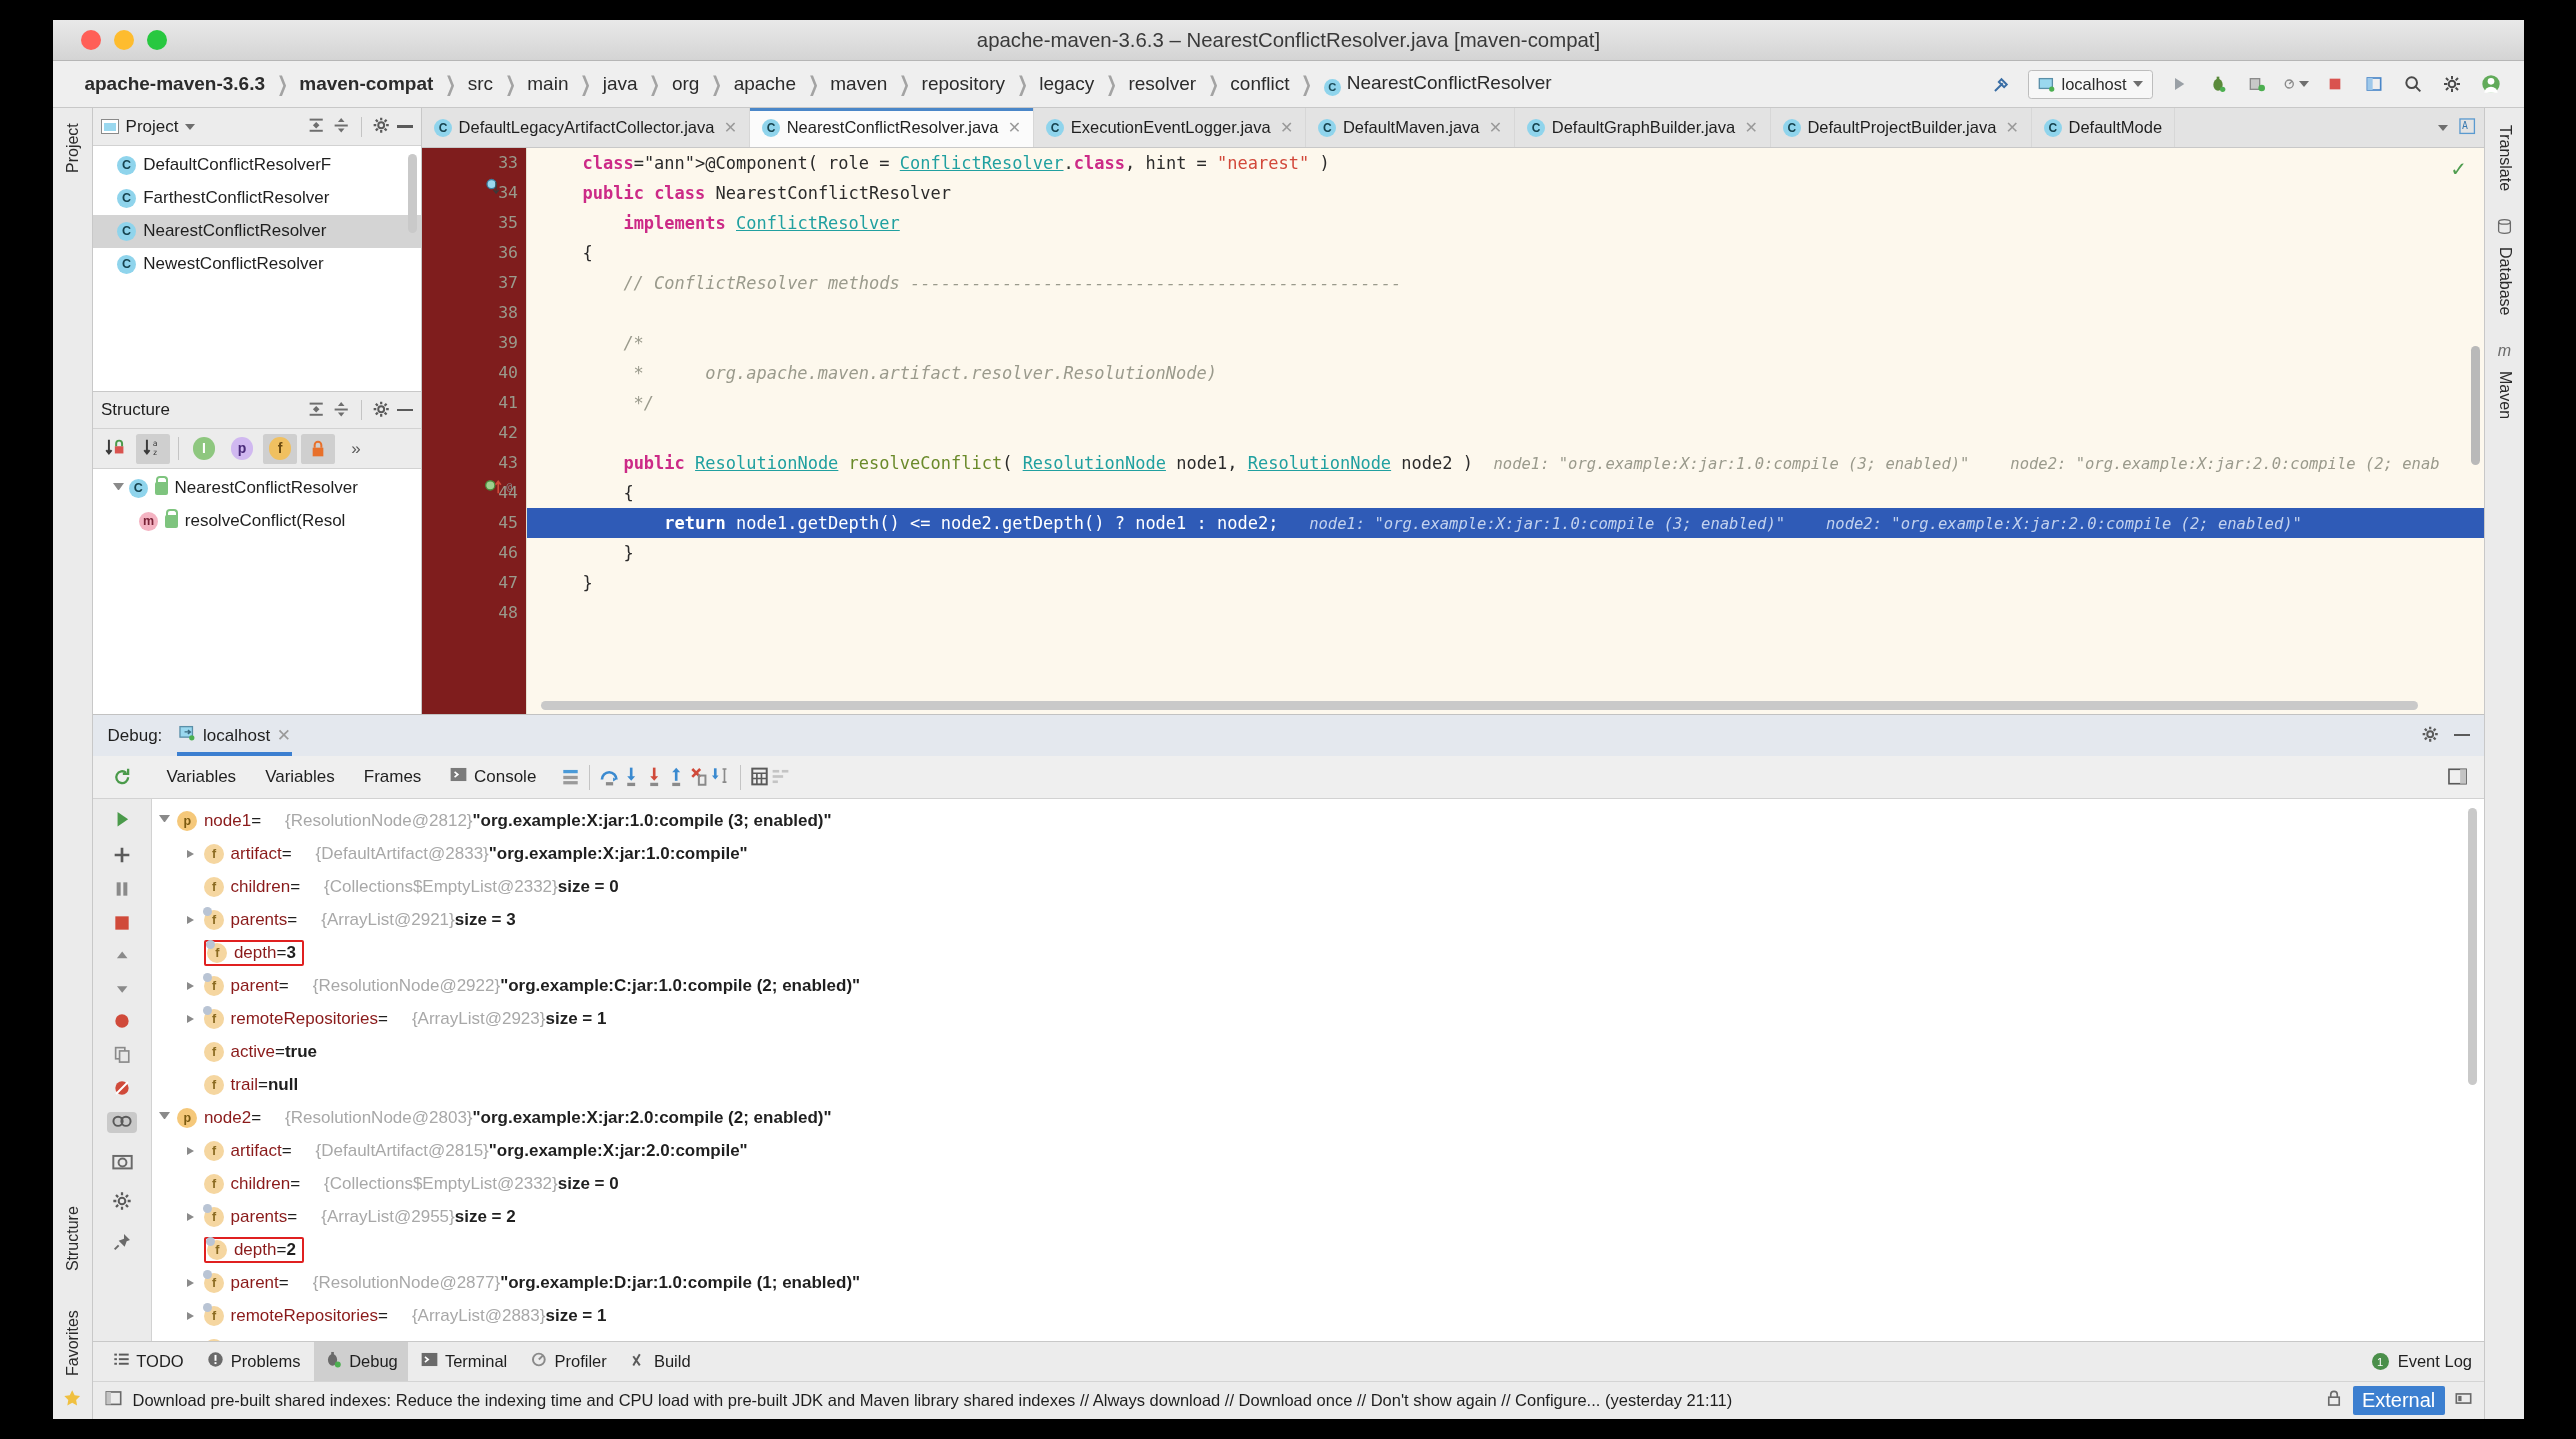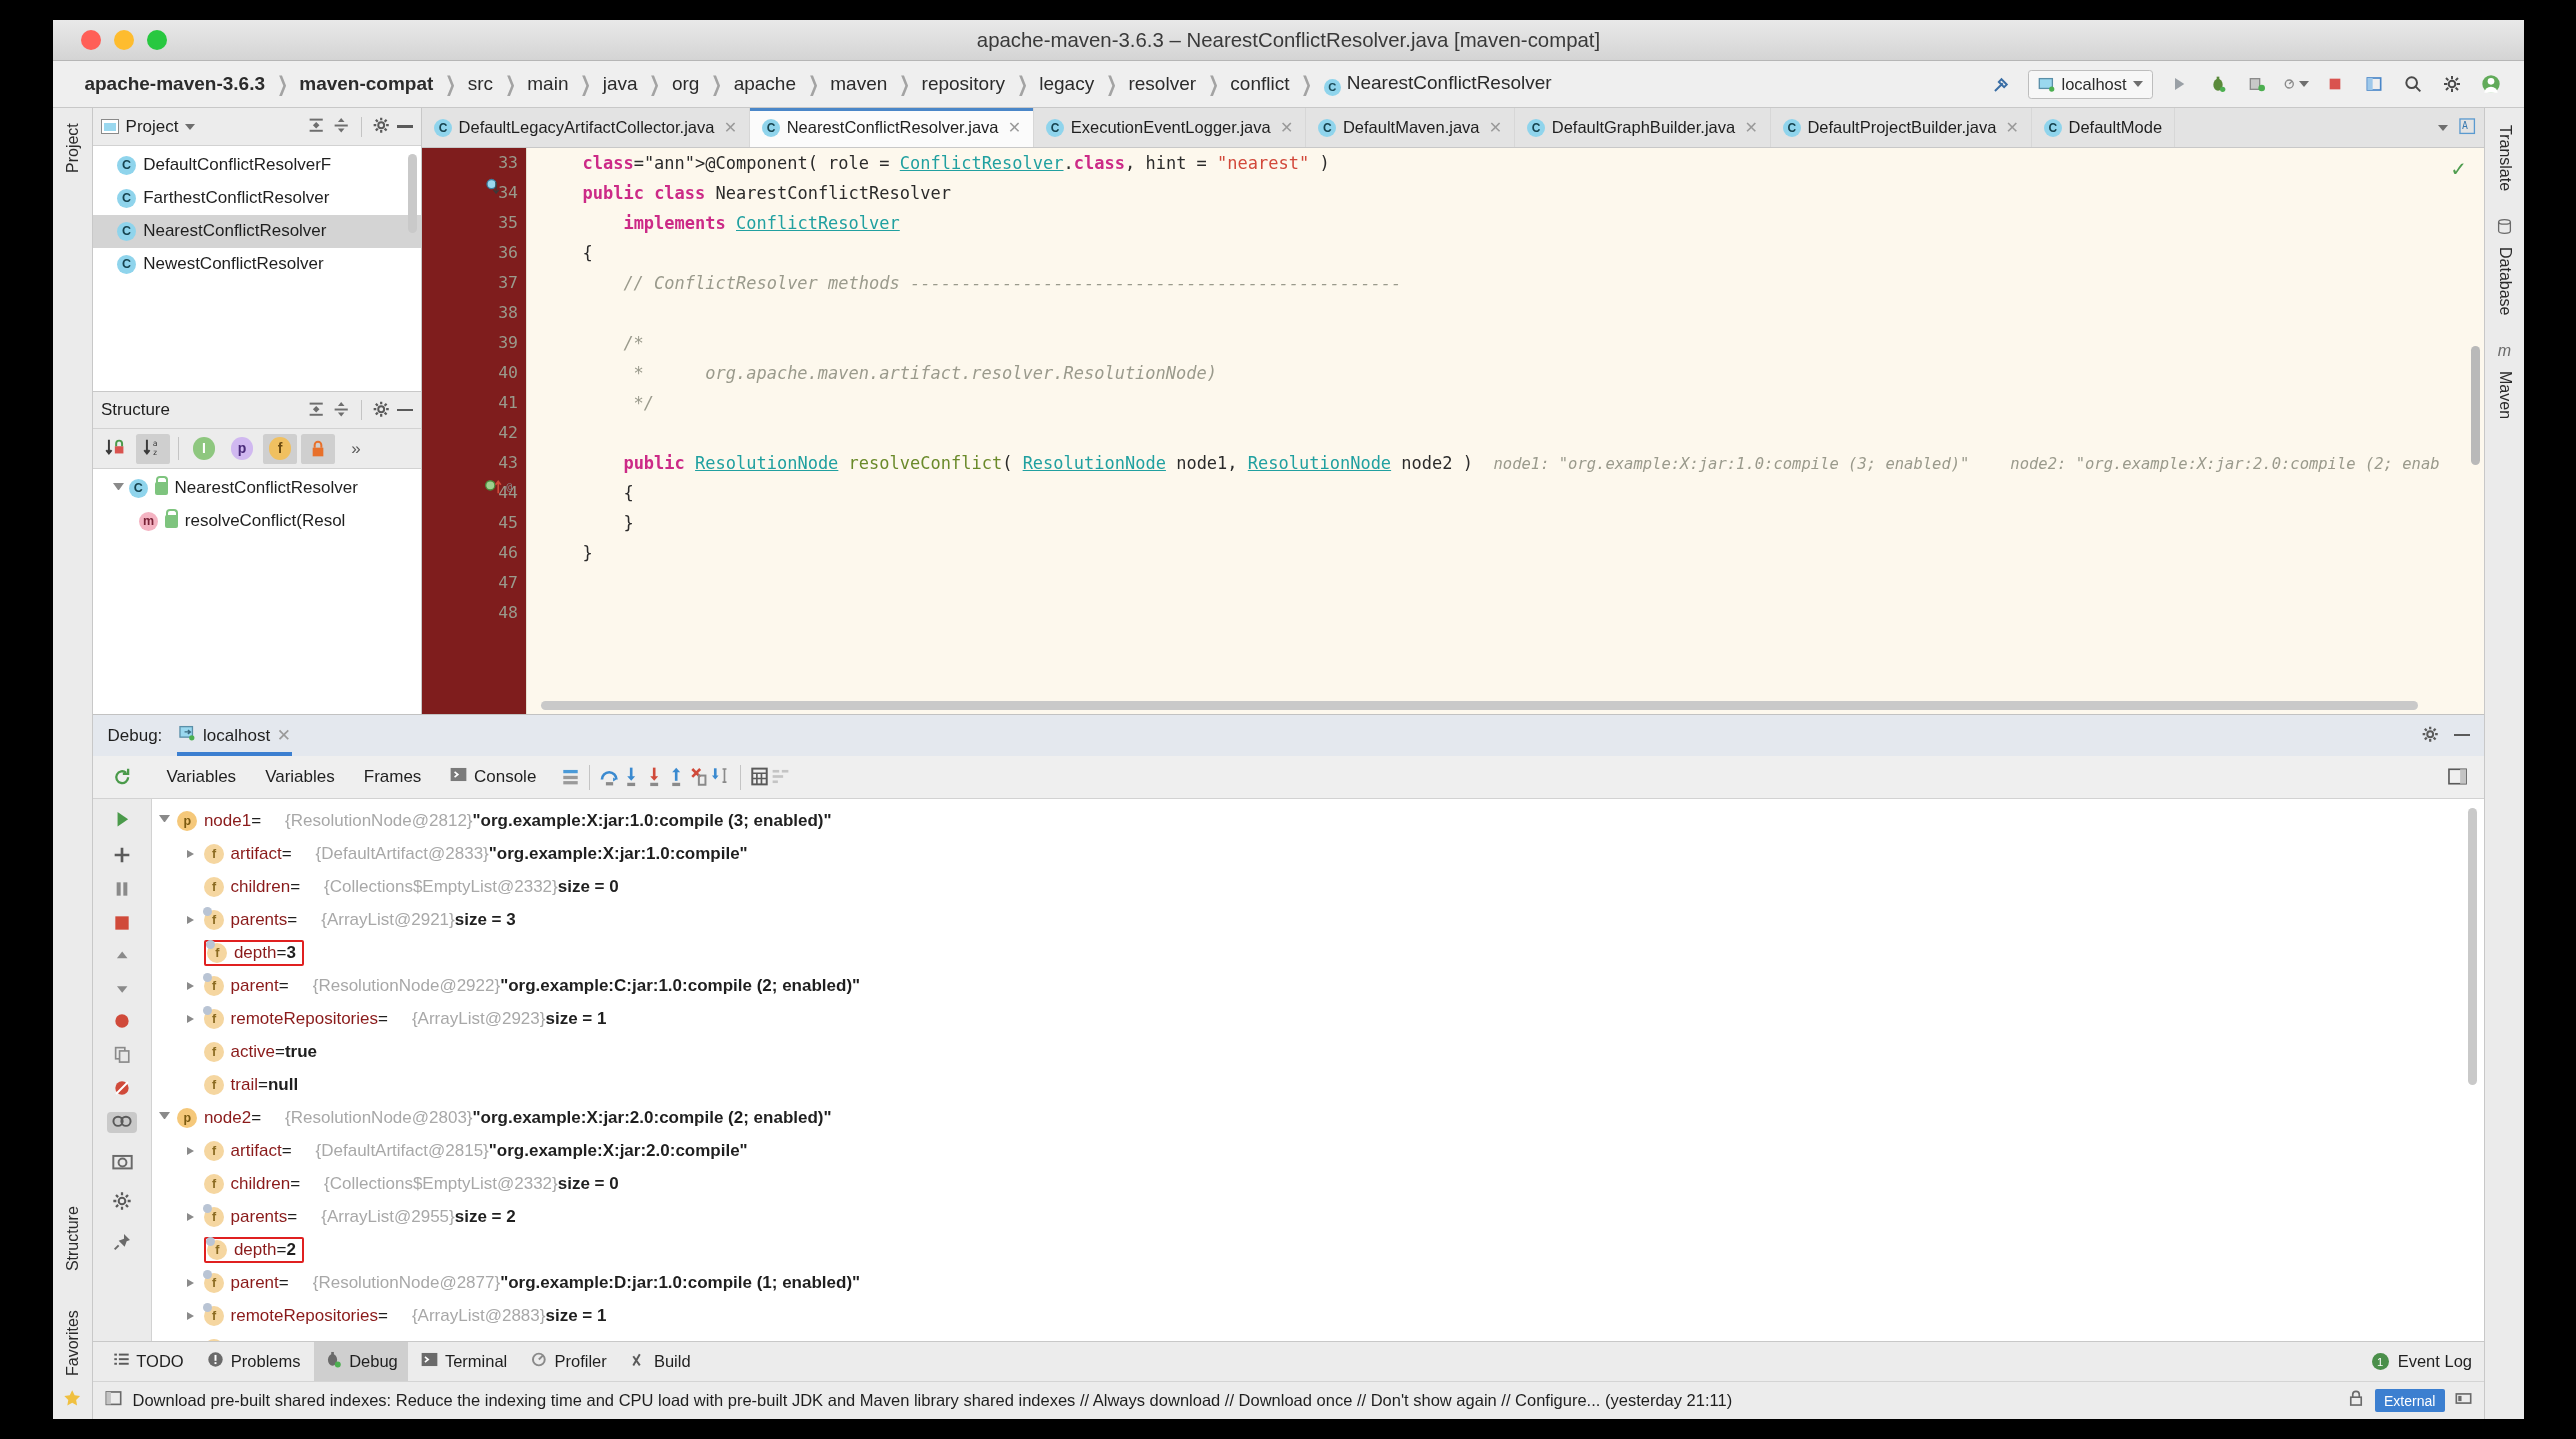--- a/index.html
+++ b/index.html
@@ -192,21 +192,21 @@
   }
   .twb { display:flex; align-items:center; gap:6.6px; font-size: 16.5px; color:#1f1f1f; padding: 0 10.5px; height:40px; }
   .twb.on { background:#cfcfcf; }
   .twb-right { margin-left:auto; display:flex; align-items:center; gap:9.2px; padding-right:12px; font-size:16.5px; color:#1f1f1f;}
   .count-badge { width:17px;height:17px;border-radius:50%;background:#4a8f4a;color:#fff;font-size:11.2px;
                  display:flex;align-items:center;justify-content:center;}
   .statusbar {
     height: 38px; flex: 0 0 38px; background: #ececec; border-top: 0.7px solid #d4d4d4;
     display:flex; align-items:center; padding: 0 12px; gap: 10.5px; font-size: 16.5px; color:#1f1f1f;
   }
-  .ext-badge { background:#3c7fd0; color:#fff; font-size:14px; padding:3.3px 9.2px; border-radius:2px; }
+  .ext-badge { background:#3c7fd0; color:#fff; font-size:20px; padding:3.3px 9.2px; border-radius:2px; }
   .sb-right { margin-left:auto; display:flex; align-items:center; gap:10.5px; }
 </style>
 </head>
 <body>
 
 <div class="window">
 
   <div class="titlebar">
     <div class="traffic">
       <div class="dot red"></div>
@@ -544,20 +544,21 @@
                 <div class="cl">        <span class="k">implements</span> <span class="typ-u">ConflictResolver</span></div>
                 <div class="cl">    {</div>
                 <div class="cl"><span class="cmt">        // ConflictResolver methods ------------------------------------------------</span></div>
                 <div class="cl"></div>
                 <div class="cl"><span class="cmt">        /*</span></div>
                 <div class="cl"><span class="cmt">         *      org.apache.maven.artifact.resolver.ResolutionNode)</span></div>
                 <div class="cl"><span class="cmt">         */</span></div>
                 <div class="cl"></div>
                 <div class="cl">        <span class="k">public</span> <span class="typ-u">ResolutionNode</span> <span class="mth">resolveConflict</span>( <span class="typ-u">ResolutionNode</span> node1, <span class="typ-u">ResolutionNode</span> node2 )  <span class="hint">node1: "org.example:X:jar:1.0:compile (3; enabled)"</span>    <span class="hint">node2: "org.example:X:jar:2.0:compile (2; enab</span></div>
                 <div class="cl">        {</div>
+                <div class="cl hl">            <span class="k">return</span> node1.getDepth() &lt;= node2.getDepth() ? node1 : node2;   <span class="hint">node1: "org.example:X:jar:1.0:compile (3; enabled)"</span>    <span class="hint">node2: "org.example:X:jar:2.0:compile (2; enabled)"</span></div>
                 <div class="cl">        }</div>
                 <div class="cl">    }</div>
                 <div class="check-mark">✓</div>
               <div class="right-scroll"></div>
             </div>
             <div class="editor-scroll-h"></div>
           </div>
         </div>
       </div>
 

